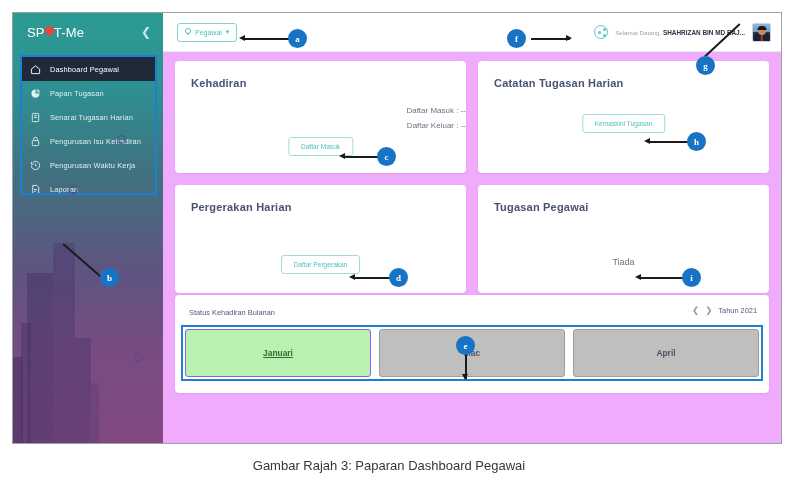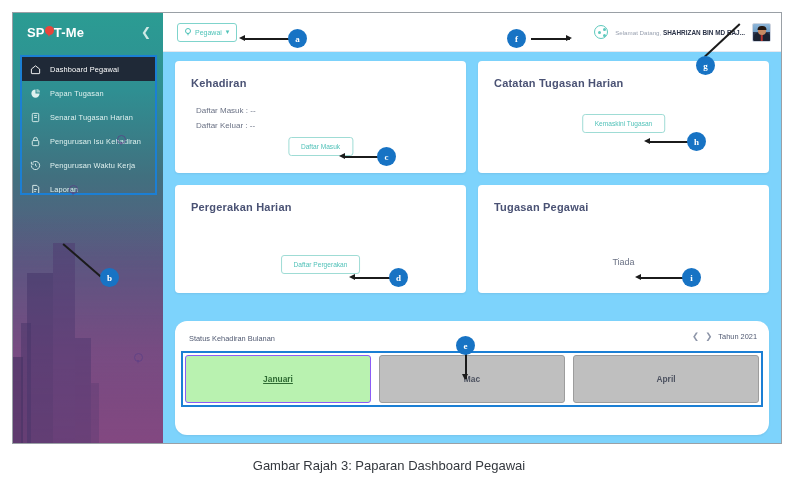--- a/index.html
+++ b/index.html
@@ -35,21 +35,21 @@
   #sidebar .bldg.b2{left:40px;width:22px;height:200px;background:rgba(78,56,112,.5);}
   #sidebar .bldg.b3{left:8px;width:10px;height:120px;background:rgba(64,48,100,.45);}
   #sidebar .bldg.b4{left:62px;width:16px;height:105px;background:rgba(74,54,108,.45);}
   #sidebar .bldg.b5{left:0px;width:10px;height:86px;background:rgba(58,44,92,.5);}
   #sidebar .bldg.b6{left:78px;width:8px;height:60px;background:rgba(82,58,112,.35);}
   .logo-wrap{
     position:absolute;left:0;top:0;width:150px;height:38px;
     display:flex;align-items:center;
   }
   .logo{
-    margin-left:14px;font-size:13px;font-weight:bold;color:#ffffff;
+    margin-left:14px;font-size:13px;font-weight:normal;color:#ffffff;
     letter-spacing:.2px;display:flex;align-items:center;
   }
   .logo .pin{
     display:inline-block;width:9px;height:12px;position:relative;margin:0 0px;
   }
   .logo .pin:before{
     content:"";position:absolute;left:0;top:0;width:9px;height:9px;border-radius:50%;
     background:#e8453c;
   }
   .logo .pin:after{
@@ -81,21 +81,21 @@
   .map-pin-deco:before{
     content:"";position:absolute;left:0;top:0;width:9px;height:9px;border-radius:50%;
     border:1.6px solid #5b3f86;box-sizing:border-box;background:transparent;
   }
   .map-pin-deco:after{
     content:"";position:absolute;left:2.6px;top:7px;width:0;height:0;
     border-left:1.8px solid transparent;border-right:1.8px solid transparent;
     border-top:4px solid #5b3f86;
   }
   
-  #main{position:absolute;left:150px;top:0;right:0;bottom:0;background:#7dd3fc;}
+  #main{position:absolute;left:150px;top:0;right:0;bottom:0;background:#f0abfc;}
   #topbar{
     position:absolute;left:0;top:0;right:0;height:38px;background:#ffffff;
     display:flex;align-items:center;justify-content:space-between;
     border-bottom:1px solid #e6e8ef;
   }
   .pegawai-btn{
     margin-left:14px;display:flex;align-items:center;gap:4px;
     border:1px solid #7fd4cc;border-radius:3px;background:#fff;
     padding:4px 7px;font-size:7px;color:#4fc3b8;white-space:nowrap;
   }
@@ -150,41 +150,41 @@
     background:#ffffff;border-radius:4px;box-shadow:0 1px 2px rgba(40,50,80,.09);
     flex:1;position:relative;box-sizing:border-box;
   }
   .card.h1{height:112px;}
   .card.h2{height:108px;}
   .card-title{
     position:absolute;left:16px;top:16px;
     font-size:11px;font-weight:bold;color:#4a5274;letter-spacing:.2px;
   }
   .kv{
-    position:absolute;left:0;right:0;text-align:left;
+    position:absolute;left:0;right:0;text-align:right;
     font-size:8px;color:#6b7285;padding-left:21px;
   }
   .kv.k1{top:45px;}
   .kv.k2{top:60px;}
   .ghost-btn{
     position:absolute;left:50%;transform:translateX(-50%);
     border:1px solid #9fdcd5;border-radius:3px;background:#fff;
     color:#52c2b9;font-size:6.6px;padding:5px 12px;white-space:nowrap;
   }
   .ghost-btn.pos-a{top:76px;}
   .ghost-btn.pos-b{top:53px;}
   .ghost-btn.pos-c{top:70px;}
   .tiada{
     position:absolute;left:0;right:0;top:72px;text-align:center;
     font-size:9px;color:#6b7285;
   }
   
   .status-card{
-    margin-top:28px;background:#ffffff;border-radius:12px;
-    box-shadow:0 1px 2px rgba(40,50,80,.09);height:114px;position:relative;
+    margin-top:2px;background:#ffffff;border-radius:4px;
+    box-shadow:0 1px 2px rgba(40,50,80,.09);height:98px;position:relative;
   }
   .status-head{
     position:absolute;left:14px;top:13px;font-size:7.4px;color:#515a72;
   }
   .year-nav{
     position:absolute;right:12px;top:11px;display:flex;align-items:center;gap:6px;
     font-size:7.4px;color:#515a72;
   }
   .year-nav .chev{color:#8d95a8;font-size:8.5px;line-height:1;}
   .months{

